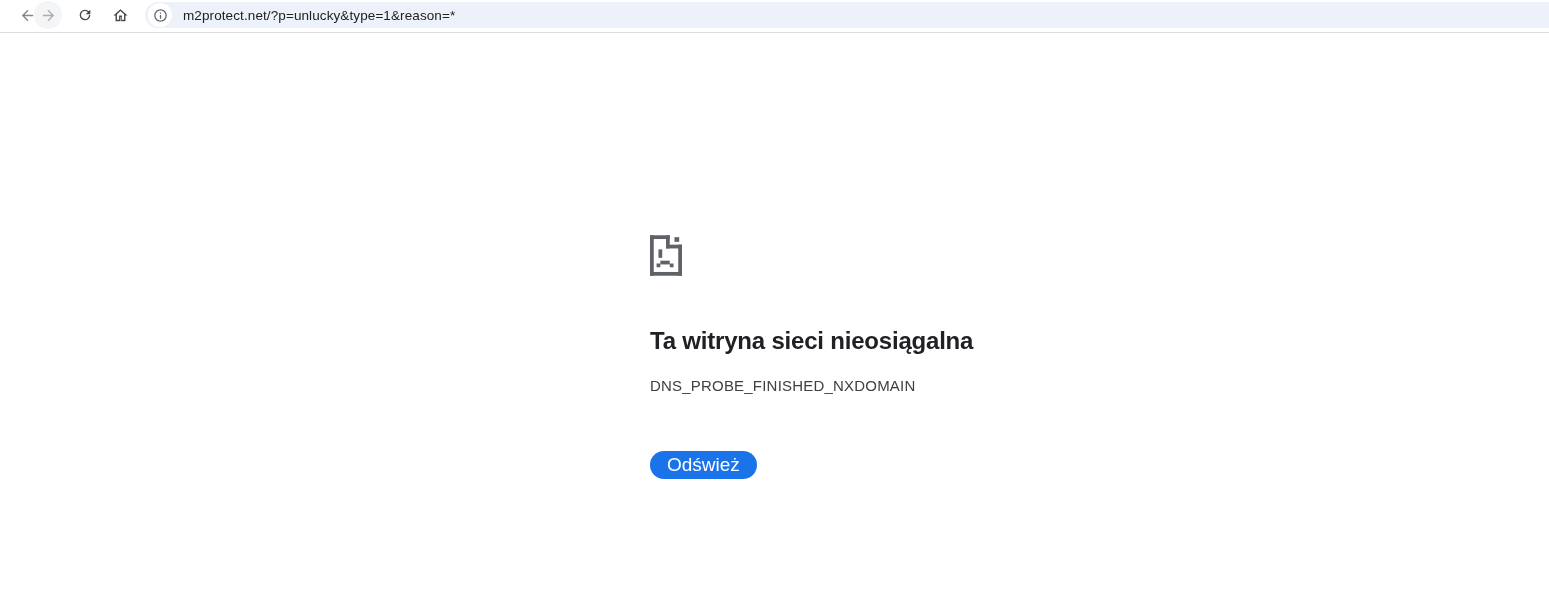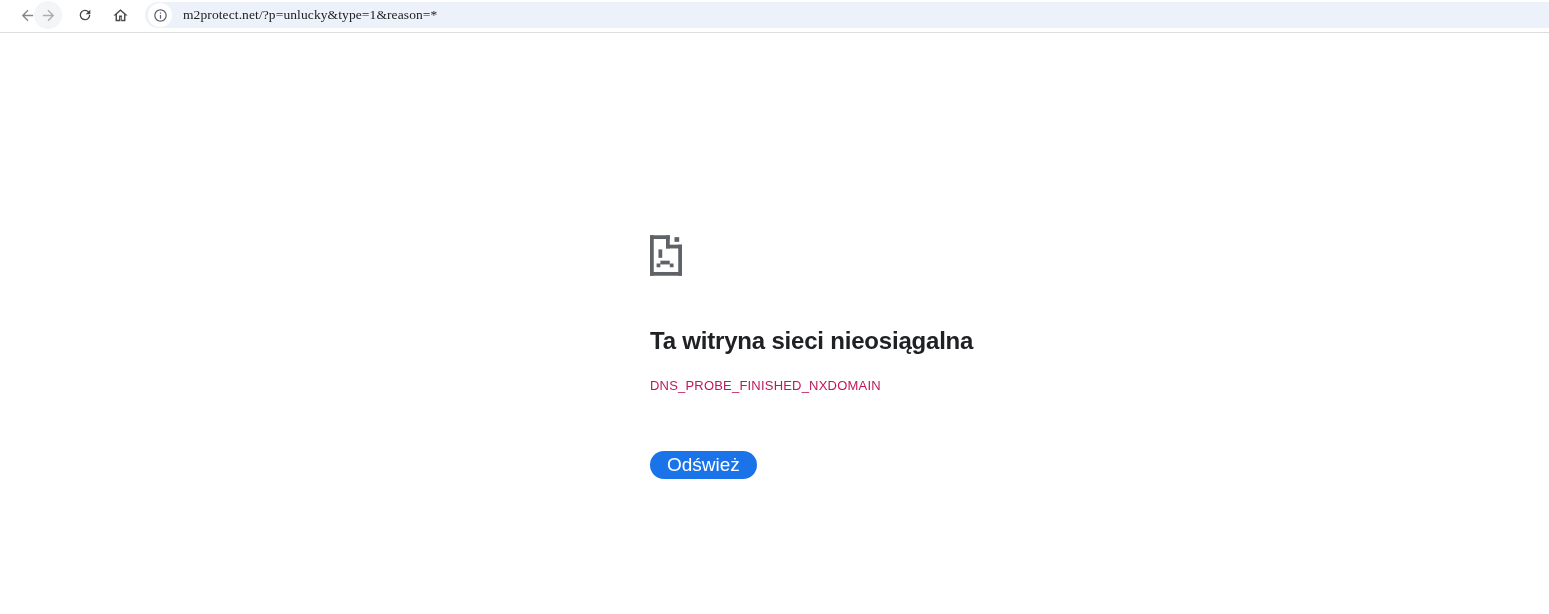--- a/index.html
+++ b/index.html
@@ -11,21 +11,20 @@
     overflow: hidden;
   }
 
   
   .toolbar {
     position: relative;
     width: 100%;
     height: 33px;
     background: #ffffff;
     border-bottom: 1px solid #dcdde0;
-    font-family: Liberation Serif, serif;
   }
   .nav-btn {
     position: absolute;
     top: 1px;
     width: 28px; height: 28px;
     border: none;
     background: transparent;
     border-radius: 50%;
     display: flex; align-items: center; justify-content: center;
     padding: 0;
@@ -85,23 +84,23 @@
   p.error-line {
     margin: 0 0 20px 0;
     font-size: 15px;
     line-height: 20px;
     color: #5f6368;
   }
   p.error-line:last-of-type { margin-bottom: 0; }
   a.diag-link { color: #1a73e8; text-decoration: none; cursor: pointer; }
   .error-code {
     margin-top: 24px;
-    font-size: 13px;
+    font-size: 15px;
     line-height: 14px;
-    color: #be185d;
+    color: #404040;
     letter-spacing: 0.2px;
   }
   .button-row { margin-top: 58px; }
   .refresh-btn {
     height: 28px;
     padding: 0 17px;
     border: none;
     border-radius: 14px;
     background: #1a73e8;
     color: #ffffff;

